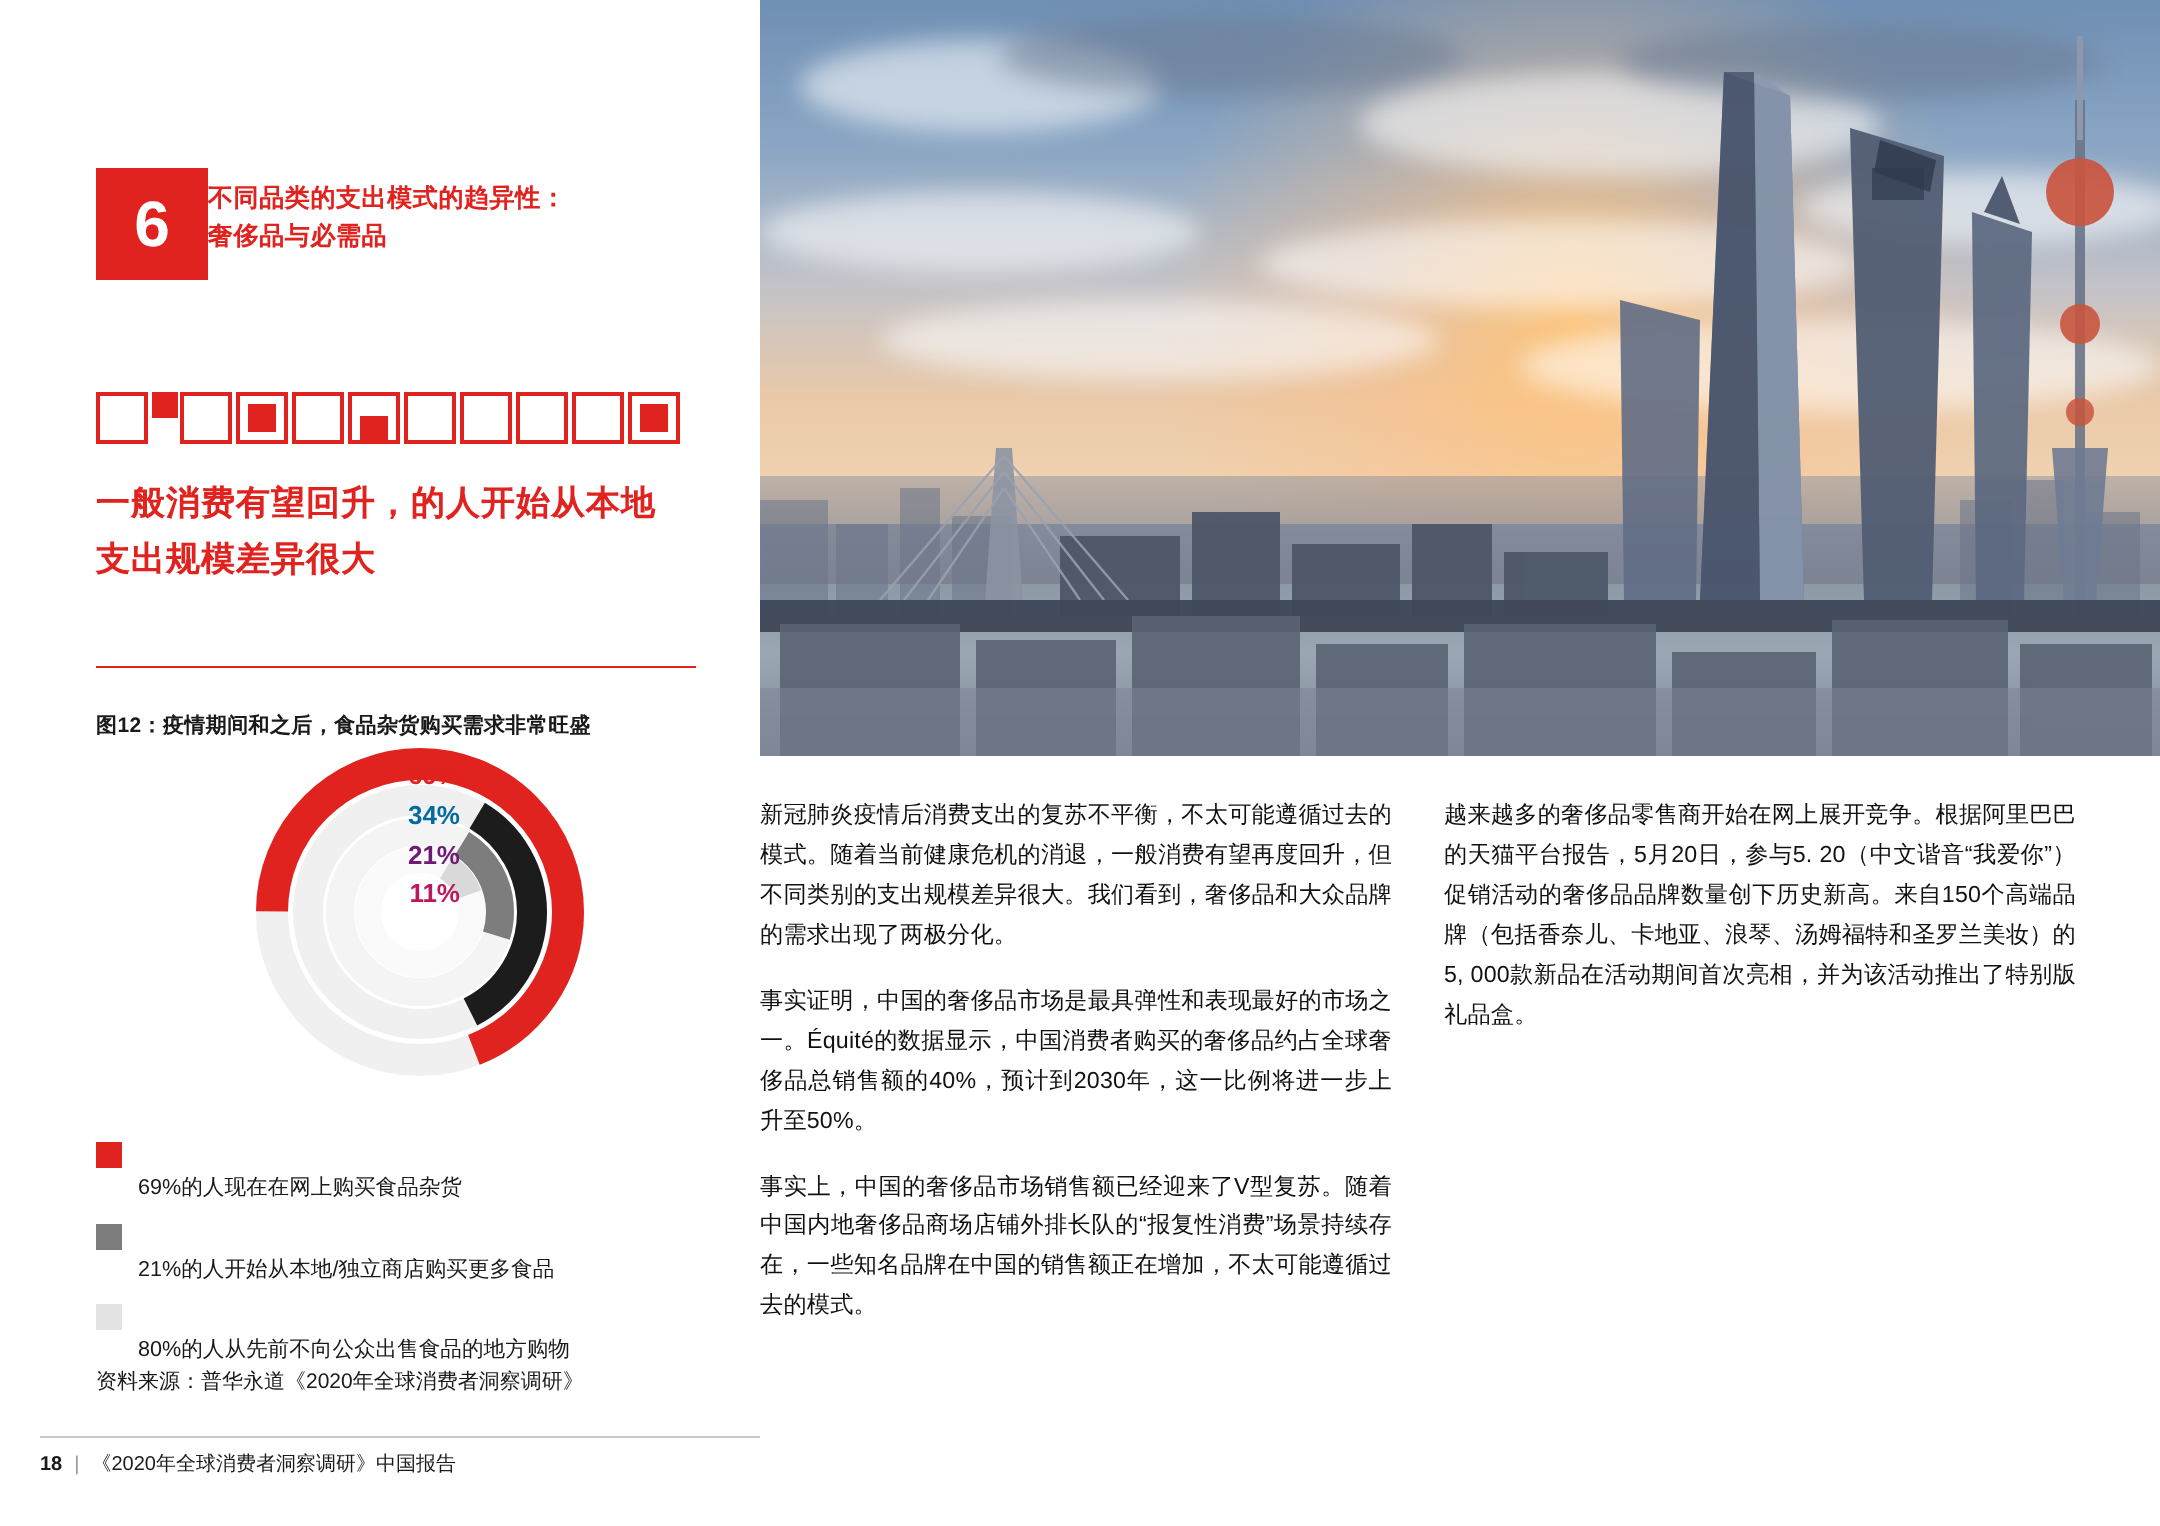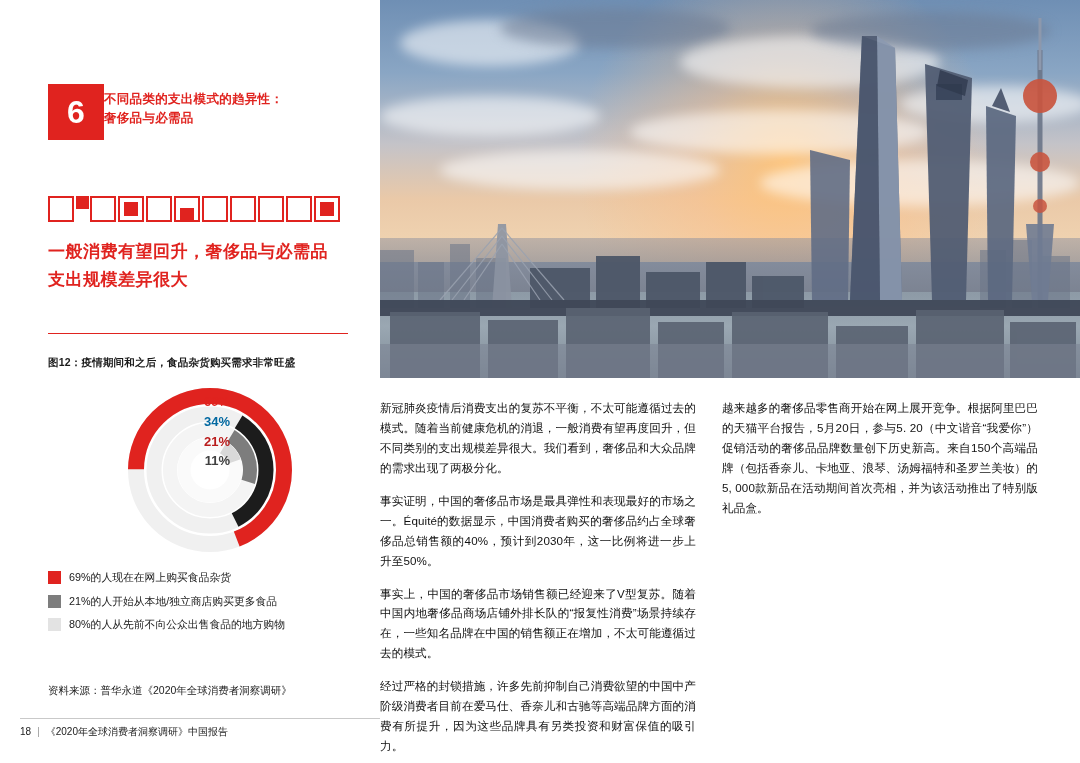--- a/index.html
+++ b/index.html
@@ -103,21 +103,21 @@
     font-size: 10.5px;
     font-weight: bold;
     color: #1a1a1a;
     letter-spacing: .2px;
   }
 
   
   .chart-wrap {
     position: absolute;
     left: 120px;
-    top: 380px;
+    top: 366px;
     width: 180px;
     height: 180px;
   }
   .donut {
     position: absolute;
     left: 0; top: 0;
     width: 180px;
     height: 180px;
   }
   .chart-labels {
@@ -127,22 +127,22 @@
     width: 70px;
     text-align: right;
   }
   .chart-labels div {
     font-size: 13px;
     font-weight: bold;
     line-height: 1.52;
   }
   .cl1 { color: #e0231f; }
   .cl2 { color: #0369a1; text-align: right; }
-  .cl3 { color: #b91c1c; }
-  .cl4 { color: #404040; }
+  .cl3 { color: #701a75; }
+  .cl4 { color: #be185d; }
 
   .legend {
     position: absolute;
     left: 48px;
     top: 570px;
     width: 312px;
   }
   .legend-row {
     display: flex;
     align-items: flex-start;
@@ -156,41 +156,42 @@
     margin-right: 8px;
   }
   .sw1 { background: #e0231f; }
   .sw2 { background: #1c1c1c; }
   .sw3 { background: #7d7d7d; }
   .sw4 { background: #e3e3e3; }
   .legend-text {
     font-size: 10.8px;
     color: #1a1a1a;
     line-height: 1.35;
+    margin-top: 17px;
   }
 
   .source {
     position: absolute;
     left: 48px;
     top: 684px;
     font-size: 10.5px;
     color: #1a1a1a;
   }
 
   .footer {
     position: absolute;
     left: 20px;
     top: 718px;
     width: 360px;
     font-size: 10px;
     color: #1a1a1a;
     border-top: 1px solid #c9c9c9;
     padding-top: 6px;
   }
-  .footer .pg { font-weight: normal; }
+  .footer .pg { font-weight: bold; }
   .footer .sep { margin: 0 6px; color: #9a9a9a; }
 
   
   .photo {
     position: absolute;
     left: 380px;
     top: 0;
     width: 700px;
     height: 378px;
     overflow: hidden;
@@ -274,21 +275,21 @@
       <div class="blk-gray" style="left:182px;top:4px;  width:18px; height:11px;"></div>
       <div class="blk-out" style="left:182px;top:4px;  width:26px; height:26px;"></div>
       <div class="blk-fill" style="left:210px;top:4px;  width:13px; height:13px;"></div>
       <div class="blk-out" style="left:210px;top:4px;  width:26px; height:26px;"></div>
       <div class="blk-out" style="left:238px;top:4px;  width:26px; height:26px;"></div>
       <div class="blk-out" style="left:266px;top:4px;  width:26px; height:26px;"></div>
       <div class="blk-fill" style="left:272px;top:10px; width:14px; height:14px;"></div>
     </div>
 
     <div class="lead">
-      <div>一般消费有望回升，奢侈品与必需品</div>
+      <div>一般消费有望回升，的人开始从本地</div>
       <div>支出规模差异很大</div>
     </div>
 
     <div class="rule"></div>
 
     <div class="fig-caption">图12：疫情期间和之后，食品杂货购买需求非常旺盛</div>
 
     <div class="chart-wrap">
       <svg class="donut" viewBox="0 0 180 180">
 
@@ -421,20 +422,19 @@
         <rect x="0" y="344" width="700" height="34"></rect>
       </g>
     </svg>
   </div>
 
   <div class="body-cols">
     <div class="col">
       <p>新冠肺炎疫情后消费支出的复苏不平衡，不太可能遵循过去的模式。随着当前健康危机的消退，一般消费有望再度回升，但不同类别的支出规模差异很大。我们看到，奢侈品和大众品牌的需求出现了两极分化。</p>
       <p>事实证明，中国的奢侈品市场是最具弹性和表现最好的市场之一。Équité的数据显示，中国消费者购买的奢侈品约占全球奢侈品总销售额的40%，预计到2030年，这一比例将进一步上升至50%。</p>
       <p>事实上，中国的奢侈品市场销售额已经迎来了V型复苏。随着中国内地奢侈品商场店铺外排长队的“报复性消费”场景持续存在，一些知名品牌在中国的销售额正在增加，不太可能遵循过去的模式。</p>
-      <p>经过严格的封锁措施，许多先前抑制自己消费欲望的中国中产阶级消费者目前在爱马仕、香奈儿和古驰等高端品牌方面的消费有所提升，因为这些品牌具有另类投资和财富保值的吸引力。</p>
     </div>
     <div class="col">
       <p>越来越多的奢侈品零售商开始在网上展开竞争。根据阿里巴巴的天猫平台报告，5月20日，参与5. 20（中文谐音“我爱你”）促销活动的奢侈品品牌数量创下历史新高。来自150个高端品牌（包括香奈儿、卡地亚、浪琴、汤姆福特和圣罗兰美妆）的5, 000款新品在活动期间首次亮相，并为该活动推出了特别版礼品盒。</p>
     </div>
   </div>
 
 </div>
 
 </body></html>

